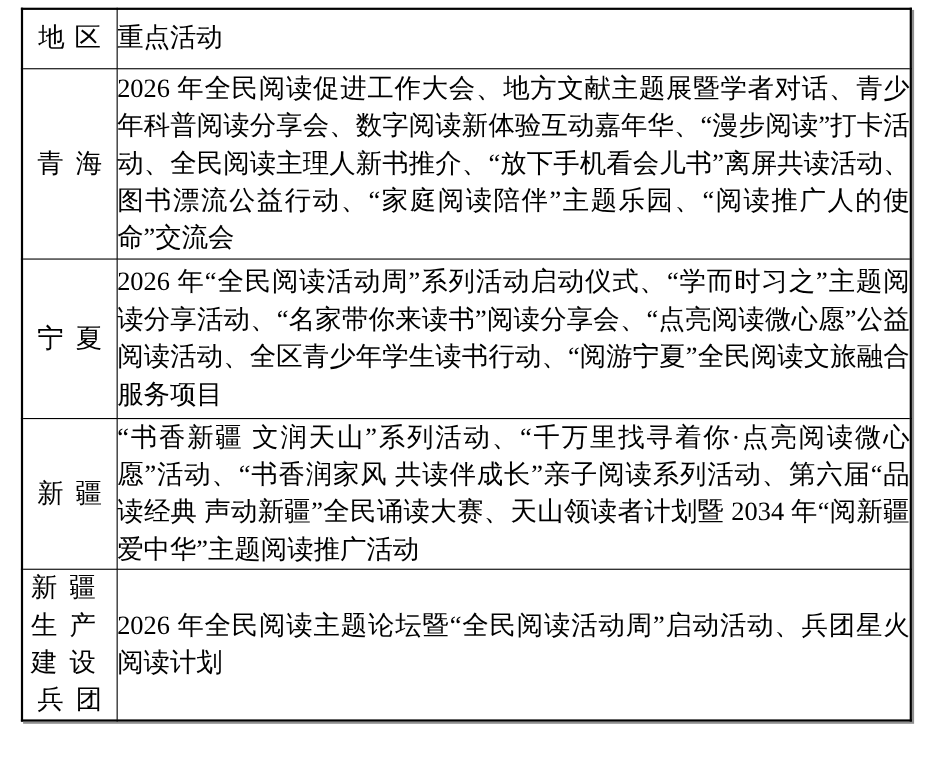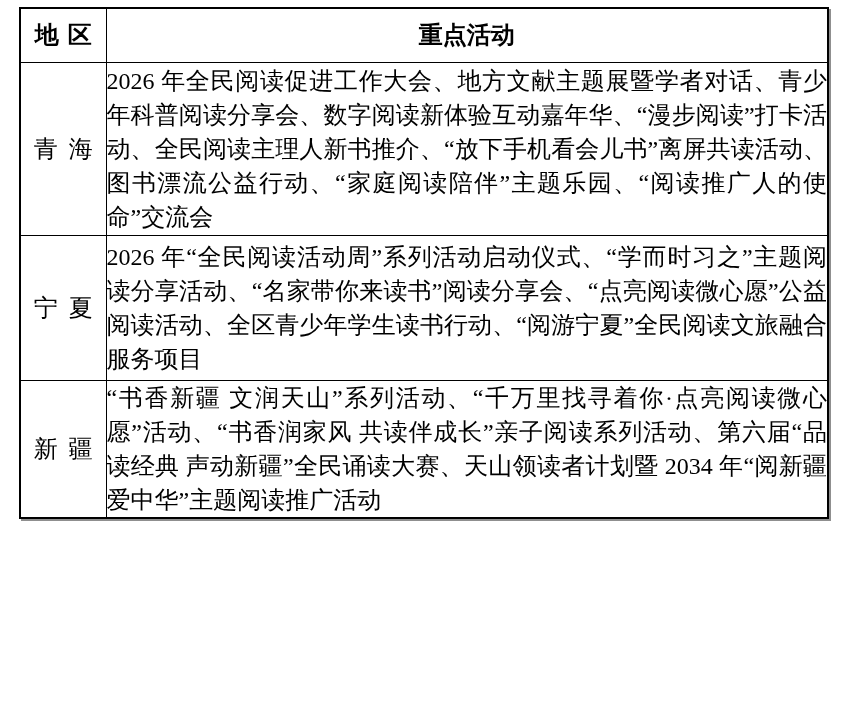--- a/index.html
+++ b/index.html
@@ -36,29 +36,29 @@
     border: 1px solid #000000;
     vertical-align: middle;
     font-size: 24px;
     line-height: 34px;
     color: #000000;
     padding: 0;
   }
   
   tr.header-row { height: 54px; }
   th.h-region {
-    font-weight: bold;
+    font-weight: normal;
     text-align: center;
     letter-spacing: 9px;
     text-indent: 9px;
     font-size: 25px;
   }
   th.h-activities {
-    font-weight: bold;
-    text-align: center;
+    font-weight: normal;
+    text-align: left;
     font-size: 25px;
   }
   
   tr.r0 { height: 173px; }
   tr.r1 { height: 145px; }
   tr.r2 { height: 137px; }
   tr.r3 { height: 135px; }
   td.region {
     text-align: center;
     padding: 2px 4px;
@@ -101,15 +101,21 @@
           <span class="region-label">宁夏</span>
         </td>
         <td class="activities">2026 年“全民阅读活动周”系列活动启动仪式、“学而时习之”主题阅读分享活动、“名家带你来读书”阅读分享会、“点亮阅读微心愿”公益阅读活动、全区青少年学生读书行动、“阅游宁夏”全民阅读文旅融合服务项目</td>
       </tr>
       <tr class="r2">
         <td class="region">
           <span class="region-label">新疆</span>
         </td>
         <td class="activities">“书香新疆 文润天山”系列活动、“千万里找寻着你·点亮阅读微心愿”活动、“书香润家风 共读伴成长”亲子阅读系列活动、第六届“品读经典 声动新疆”全民诵读大赛、天山领读者计划暨 2034 年“阅新疆 爱中华”主题阅读推广活动</td>
       </tr>
+      <tr class="r3">
+        <td class="region">
+          <span class="region-label">新疆生产建设兵团</span>
+        </td>
+        <td class="activities">2026 年全民阅读主题论坛暨“全民阅读活动周”启动活动、兵团星火阅读计划</td>
+      </tr>
     </tbody>
   </table>
 </div>
 
 </body></html>

